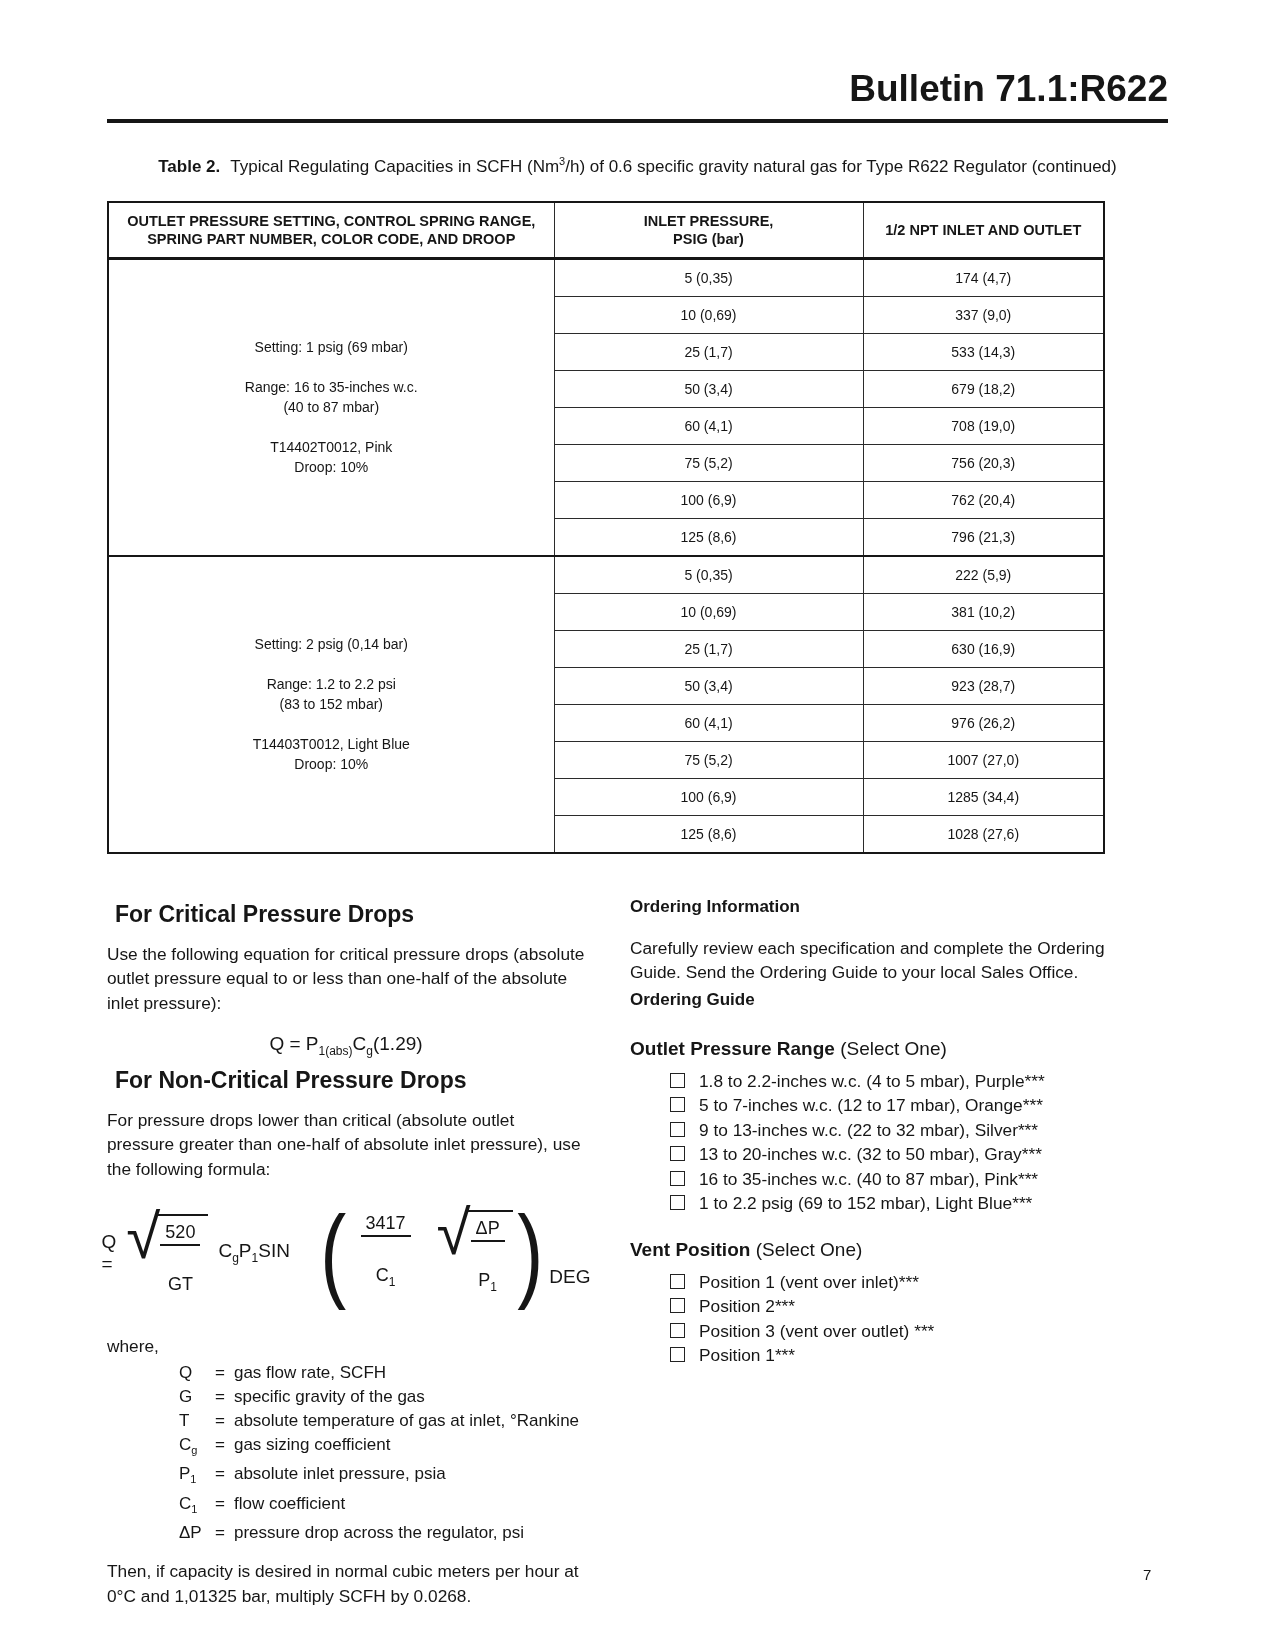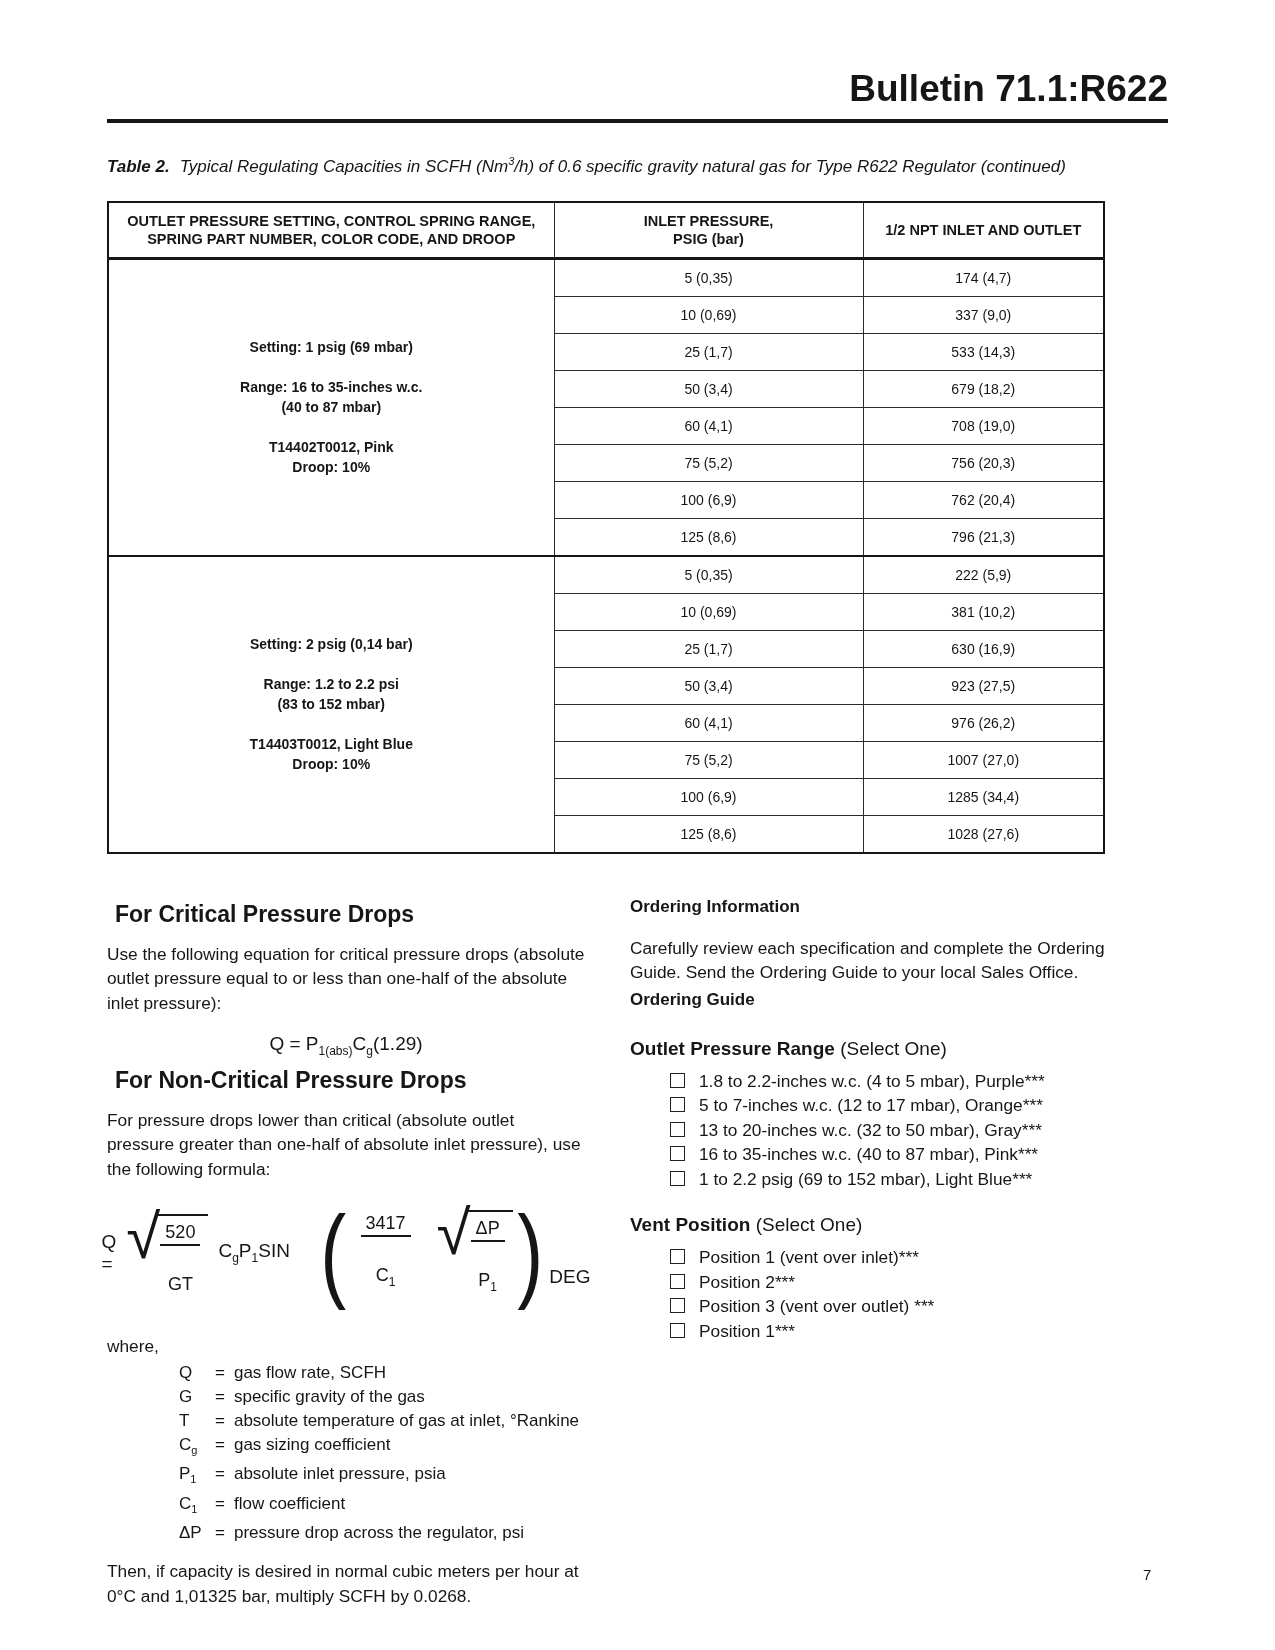--- a/index.html
+++ b/index.html
@@ -11,33 +11,33 @@
     font-family:"Liberation Sans","DejaVu Sans",sans-serif;
     overflow:hidden;
   }
   .content{position:absolute;left:107px;top:15px;width:1061px;}
 
   
   .doc-title{margin-top:54px;text-align:right;font-size:37px;font-weight:bold;letter-spacing:0;line-height:40px;}
   .head-rule{height:4px;background:#161616;margin-top:10px;}
 
   
-  .caption{margin-top:28px;font-size:17px;font-style:italic;line-height:21px;}
+  .caption{margin-top:28px;font-size:17px;line-height:21px;text-align:center;}
   .caption b{font-weight:bold;margin-right:10px;}
   .caption sup{font-size:11px;}
 
   
   table.cap{border-collapse:collapse;margin-top:24px;width:996px;table-layout:fixed;border:2.5px solid #161616;}
   table.cap th, table.cap td{border:1.5px solid #2b2b2b;}
   table.cap th{
     height:50px;font-size:14.5px;font-weight:bold;text-align:center;vertical-align:middle;
     line-height:18px;padding:2px 6px;border-bottom:3px solid #161616;
   }
   table.cap td{height:28px;font-size:14px;text-align:center;vertical-align:middle;padding:4px 4px;}
-  td.spring-cell{font-size:15.5px;line-height:20px;font-weight:bold;}
+  td.spring-cell{font-size:15.5px;line-height:20px;}
   td.spring-cell .sp{height:20px;}
   tr.group-start td{border-top:2.5px solid #161616;}
 
   
   .cols{display:flex;margin-top:38px;}
   .col-left{width:478px;margin-right:45px;flex:0 0 auto;}
   .col-right{width:483px;flex:0 0 auto;}
 
   h3.sub{font-size:23px;font-weight:bold;margin:8px;line-height:28px;}
   h2.sec{font-size:17px;font-weight:bold;margin:0;line-height:30px;}
@@ -171,21 +171,21 @@
           <tr>
             <td>10 (0,69)</td>
             <td>381 (10,2)</td>
           </tr>
           <tr>
             <td>25 (1,7)</td>
             <td>630 (16,9)</td>
           </tr>
           <tr>
             <td>50 (3,4)</td>
-            <td>923 (27,5)</td>
+            <td>923 (28,7)</td>
           </tr>
           <tr>
             <td>60 (4,1)</td>
             <td>976 (26,2)</td>
           </tr>
           <tr>
             <td>75 (5,2)</td>
             <td>1007 (27,0)</td>
           </tr>
           <tr>
@@ -288,20 +288,21 @@
 
         <h2 class="sec mt48">Ordering Guide</h2>
 
         <div class="guide-subhead">
           <b>Outlet Pressure Range</b>
           <span>(Select One)</span>
         </div>
         <ul class="cb-list">
             <li><span class="cb"></span><span>1.8 to 2.2-inches w.c. (4 to 5 mbar), Purple***</span></li>
             <li><span class="cb"></span><span>5 to 7-inches w.c. (12 to 17 mbar), Orange***</span></li>
+            <li><span class="cb"></span><span>9 to 13-inches w.c. (22 to 32 mbar), Silver***</span></li>
             <li><span class="cb"></span><span>13 to 20-inches w.c. (32 to 50 mbar), Gray***</span></li>
             <li><span class="cb"></span><span>16 to 35-inches w.c. (40 to 87 mbar), Pink***</span></li>
             <li><span class="cb"></span><span>1 to 2.2 psig (69 to 152 mbar), Light Blue***</span></li>
           </ul>
 
         <div class="guide-subhead mt26">
           <b>Vent Position</b>
           <span>(Select One)</span>
         </div>
         <ul class="cb-list">

